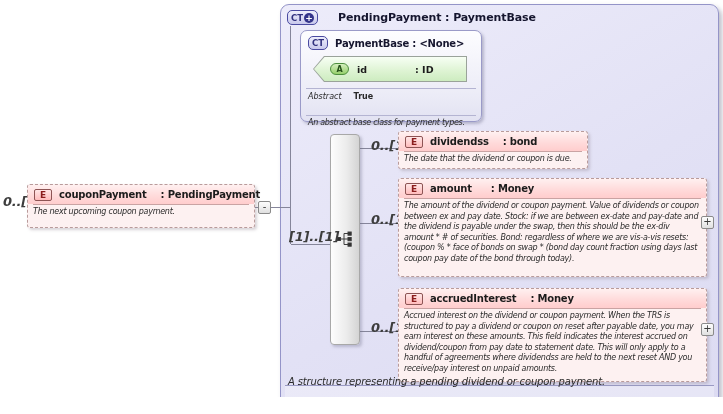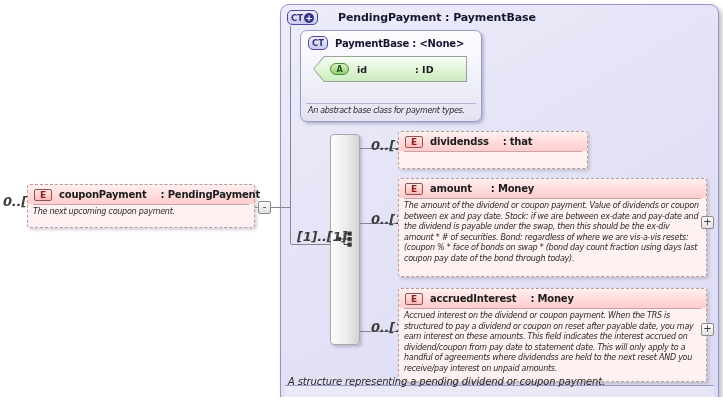--- a/index.html
+++ b/index.html
@@ -46,21 +46,21 @@
   }
   .base-head{display:flex;align-items:center;gap:7px;padding:5px 0 0 7px;}
   .base-title{font-size:10px;font-weight:bold;color:#15152e;letter-spacing:-.2px;white-space:nowrap;}
   .facet-row{
     position:absolute;left:5px;right:5px;top:57px;height:13px;
     border-top:1px solid #b4b4d2;display:flex;align-items:center;gap:12px;padding:1px 2px 0;
   }
   .facet-label{font-size:8px;font-style:italic;color:#2a2a2a;}
   .facet-value{font-size:8px;font-weight:bold;color:#2a2a2a;}
   .base-ann{
-    position:absolute;left:5px;right:5px;top:72px;
+    position:absolute;left:5px;right:5px;top:84px;
     border-top:1px solid #b4b4d2;padding:2px 2px 0;
     font-size:8px;font-style:italic;color:#2a2a2a;letter-spacing:-.3px;white-space:nowrap;
   }
 
   
   .attr-tag-border{
     position:absolute;left:12px;top:25px;width:154px;height:26px;
     background:#9aa39a;
     clip-path:polygon(11px 0,100% 0,100% 100%,11px 100%,0 50%);
   }
@@ -165,61 +165,66 @@
     <div class="base-head">
       <span class="ct-badge" style="height:14px;">CT</span>
       <span class="base-title">PaymentBase : &lt;None&gt;</span>
     </div>
     <div class="attr-tag-border">
       <div class="attr-tag">
         <span class="a-badge">A</span>
         <span class="attr-name">id</span>
         <span class="attr-type">: ID</span>
       </div>
+    </div>
+    <div class="facet-row">
+      <span class="facet-label">Abstract</span>
+      <span class="facet-value">True</span>
     </div>
     <div class="base-ann">An abstract base class for payment types.</div>
   </div>
 
   <div class="seq-bar">
     <svg width="17" height="17" viewBox="0 0 17 17">
       <g stroke="#3d3d3d" stroke-width="1" fill="#2f2f2f">
         <rect x="0.5" y="6.5" width="3" height="3"></rect>
         <line x1="3.5" y1="8" x2="7" y2="8"></line>
         <line x1="7" y1="2.5" x2="7" y2="13.5"></line>
         <line x1="7" y1="2.5" x2="11" y2="2.5"></line>
         <line x1="7" y1="8" x2="11" y2="8"></line>
         <line x1="7" y1="13.5" x2="11" y2="13.5"></line>
         <rect x="11" y="1" width="3.2" height="3.2"></rect>
         <rect x="11" y="6.5" width="3.2" height="3.2"></rect>
         <rect x="11" y="12" width="3.2" height="3.2"></rect>
       </g>
     </svg>
   </div>
-  <div class="occ" style="left:297px;top:229px;">[1]..[1]</div>
+  <div class="occ" style="left:289px;top:229px;">[1]..[1]</div>
 
   <div class="occ" style="left:3px;top:194px;">0..[1]</div>
   <div class="ebox" style="left:27px;top:184px;width:228px;height:44px;">
     <div class="ehead">
       <span class="e-badge">E</span>
       <span class="ename">couponPayment</span>
         <span class="etype">: PendingPayment</span>
     </div>
     <div class="esep"></div>
     <div class="eann nowrap">The next upcoming coupon payment.</div>
   </div>
   <div class="toggle" style="left:258px;top:201px;">-</div>
 
   <div class="occ" style="left:371px;top:138px;">0..[1]</div>
   <div class="ebox" style="left:398px;top:131px;width:190px;height:38px;">
     <div class="ehead">
       <span class="e-badge">E</span>
       <span class="ename">dividendss</span>
-        <span class="etype">: that</span>
-    </div>
-    <div class="esep"></div>
+        <span class="etype">: bond</span>
+    </div>
+    <div class="esep"></div>
+    <div class="eann nowrap">The date that the dividend or coupon is due.</div>
   </div>
 
   <div class="occ" style="left:371px;top:212px;">0..[1]</div>
   <div class="ebox" style="left:398px;top:178px;width:309px;height:99px;">
     <div class="ehead">
       <span class="e-badge">E</span>
       <span class="ename">amount</span>
         <span class="etype" style="margin-left:12px;">: Money</span>
     </div>
     <div class="esep"></div>

